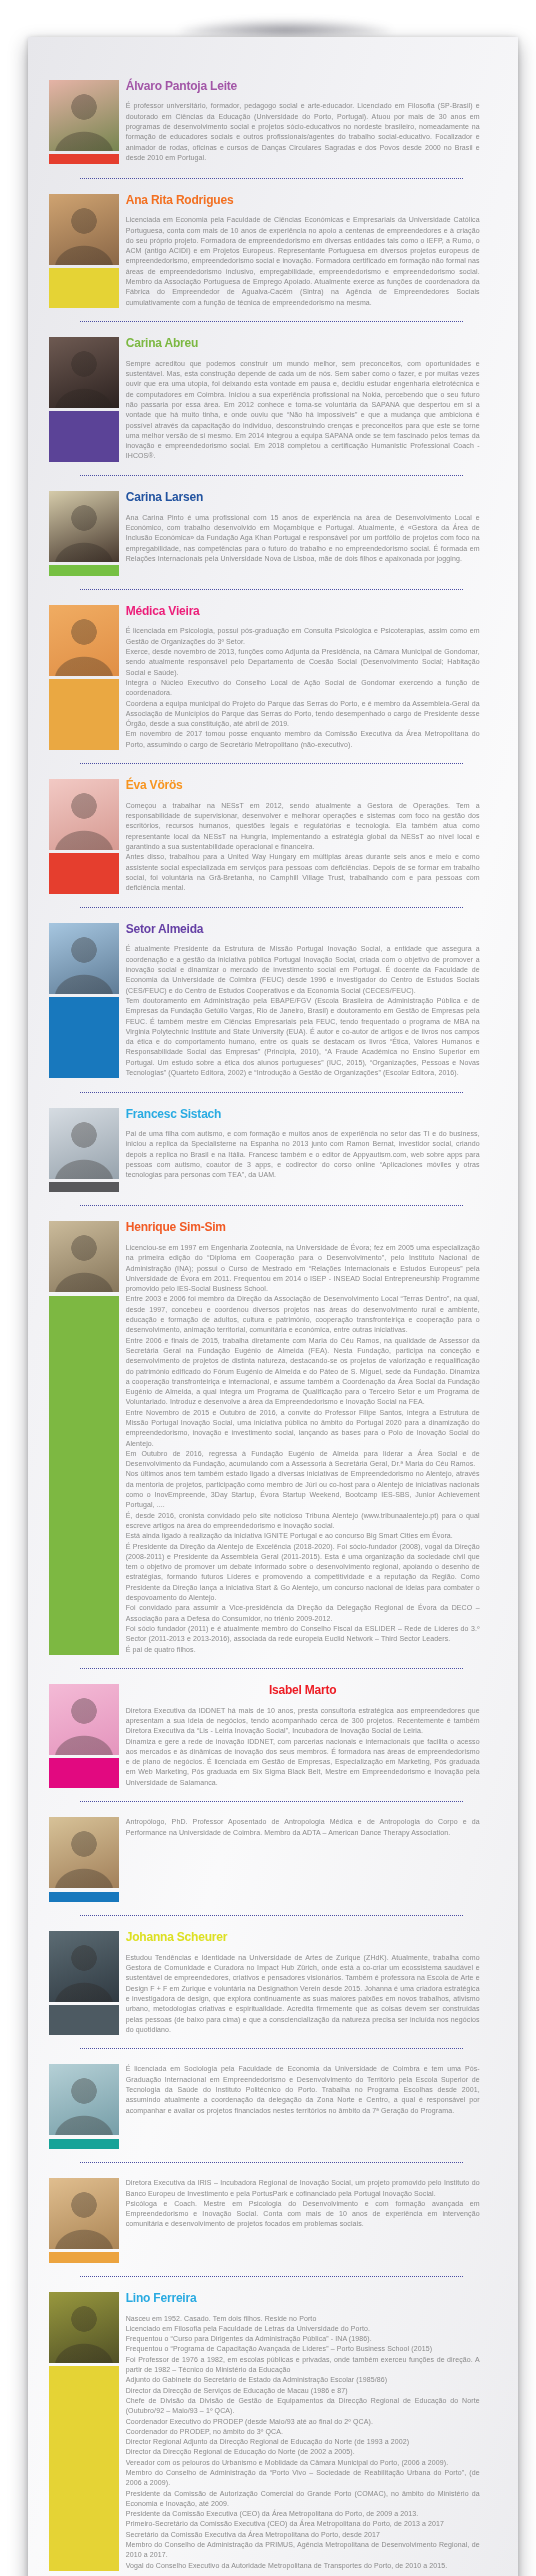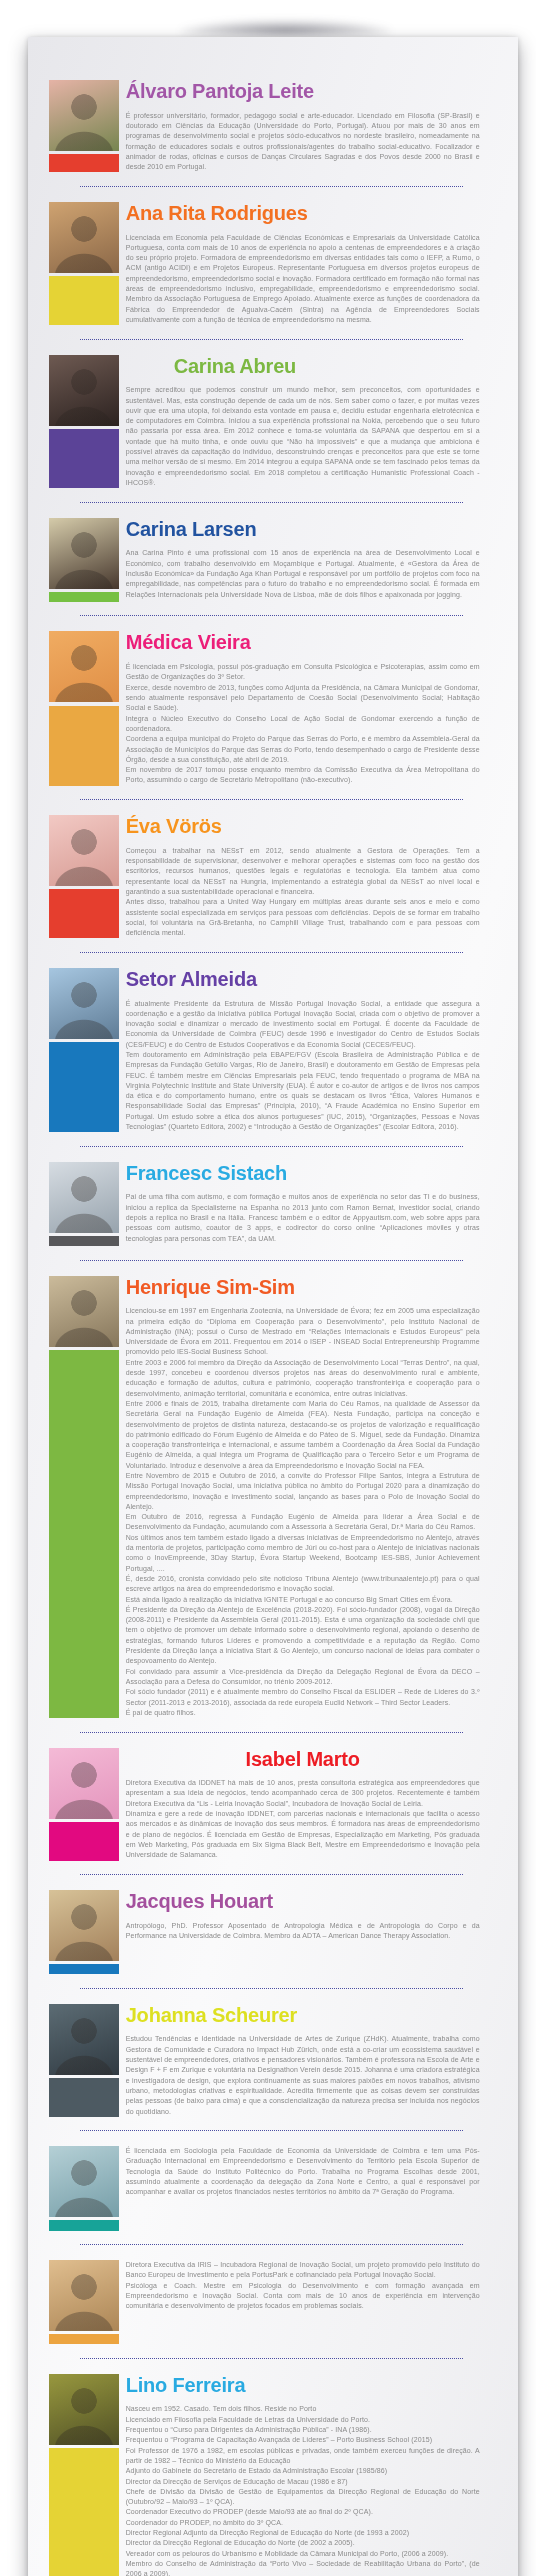--- a/index.html
+++ b/index.html
@@ -53,21 +53,21 @@
     margin-top: 3.1px;
     flex: 1 1 auto;
     min-height: 10.3px;
   }
   .content {
     width: 354px;
     flex: 0 0 354px;
   }
   .name {
     margin: 0 0 7.7px 0;
-    font-size: 20px;
+    font-size: 12px;
     line-height: 1.15;
     font-weight: 700;
     letter-spacing: -0.2px;
   }
   .bio p {
     margin: 0;
     font-size: 7px;
     line-height: 10.3px;
     color: #8a8a8a;
     text-align: justify;
@@ -111,21 +111,21 @@
           </div>
     </div>
   </section>
 <div class="divider"></div>
   <section class="profile">
     <div class="media">
       <div class="photo" style="background: radial-gradient(13px at 50% 38%, rgba(40, 34, 30, 0.32) 96%, transparent), radial-gradient(30px 24px at 50% 106%, rgba(40, 34, 30, 0.32) 96%, transparent), linear-gradient(160deg, rgb(110, 90, 82), rgb(44, 34, 32));"></div>
       <div class="band" style="background: rgb(91, 67, 151);"></div>
     </div>
     <div class="content">
-      <h2 class="name" style="color: rgb(124, 184, 66); margin-left: 48px;">Carina Abreu</h2>
+      <h2 class="name" style="color: rgb(124, 184, 66);">Carina Abreu</h2>
       <div class="bio">
             <p>Sempre acreditou que podemos construir um mundo melhor, sem preconceitos, com oportunidades e sustentável. Mas, esta construção depende de cada um de nós. Sem saber como o fazer, e por muitas vezes ouvir que era uma utopia, foi deixando esta vontade em pausa e, decidiu estudar engenharia eletrotécnica e de computadores em Coimbra. Iniciou a sua experiência profissional na Nokia, percebendo que o seu futuro não passaria por essa área. Em 2012 conhece e torna-se voluntária da SAPANA que despertou em si a vontade que há muito tinha, e onde ouviu que “Não há impossíveis” e que a mudança que ambiciona é possível através da capacitação do individuo, desconstruindo crenças e preconceitos para que este se torne uma melhor versão de si mesmo. Em 2014 integrou a equipa SAPANA onde se tem fascinado pelos temas da inovação e empreendedorismo social. Em 2018 completou a certificação Humanistic Professional Coach - IHCOS®.</p>
           </div>
     </div>
   </section>
 <div class="divider"></div>
   <section class="profile">
     <div class="media">
       <div class="photo" style="background: radial-gradient(13px at 50% 38%, rgba(40, 34, 30, 0.32) 96%, transparent), radial-gradient(30px 24px at 50% 106%, rgba(40, 34, 30, 0.32) 96%, transparent), linear-gradient(160deg, rgb(213, 203, 170), rgb(70, 55, 45));"></div>
       <div class="band" style="background: rgb(118, 192, 67);"></div>
@@ -233,21 +233,20 @@
           </div>
     </div>
   </section>
 <div class="divider"></div>
   <section class="profile">
     <div class="media">
       <div class="photo" style="background: radial-gradient(13px at 50% 38%, rgba(40, 34, 30, 0.32) 96%, transparent), radial-gradient(30px 24px at 50% 106%, rgba(40, 34, 30, 0.32) 96%, transparent), linear-gradient(160deg, rgb(215, 194, 152), rgb(162, 128, 90));"></div>
       <div class="band" style="background: rgb(24, 120, 189);"></div>
     </div>
     <div class="content">
-      <h2 class="name" style="color: rgb(164, 80, 158);">Jacques Houart</h2>
       <div class="bio">
             <p>Antropólogo, PhD. Professor Aposentado de Antropologia Médica e de Antropologia do Corpo e da Performance na Universidade de Coimbra. Membro da ADTA – American Dance Therapy Association.</p>
           </div>
     </div>
   </section>
 <div class="divider"></div>
   <section class="profile">
     <div class="media">
       <div class="photo" style="background: radial-gradient(13px at 50% 38%, rgba(40, 34, 30, 0.32) 96%, transparent), radial-gradient(30px 24px at 50% 106%, rgba(40, 34, 30, 0.32) 96%, transparent), linear-gradient(160deg, rgb(92, 108, 116), rgb(48, 58, 66));"></div>
       <div class="band" style="background: rgb(77, 90, 98);"></div>

